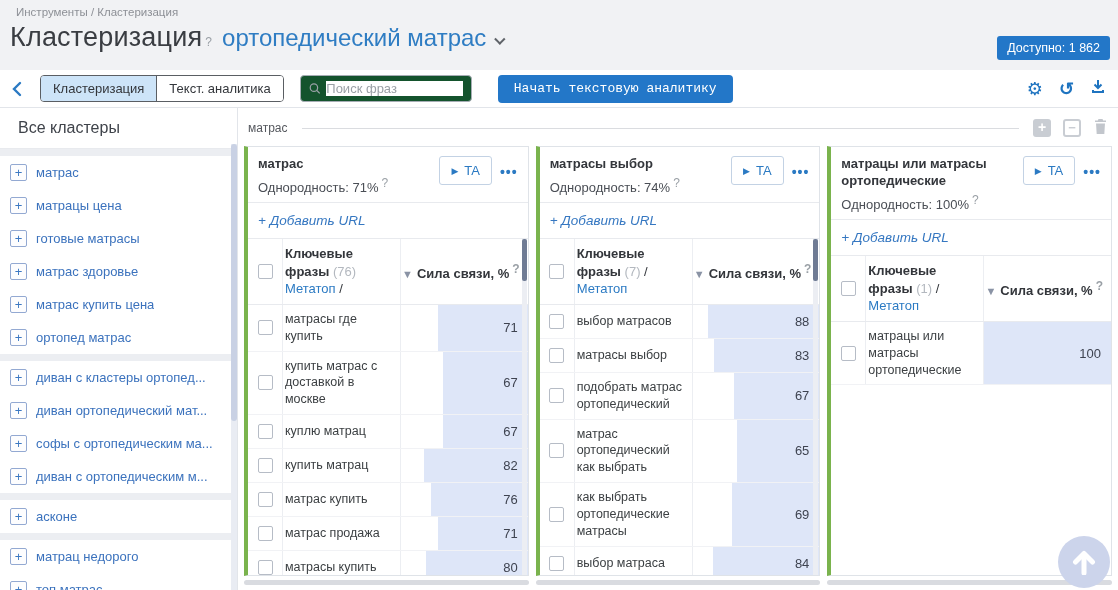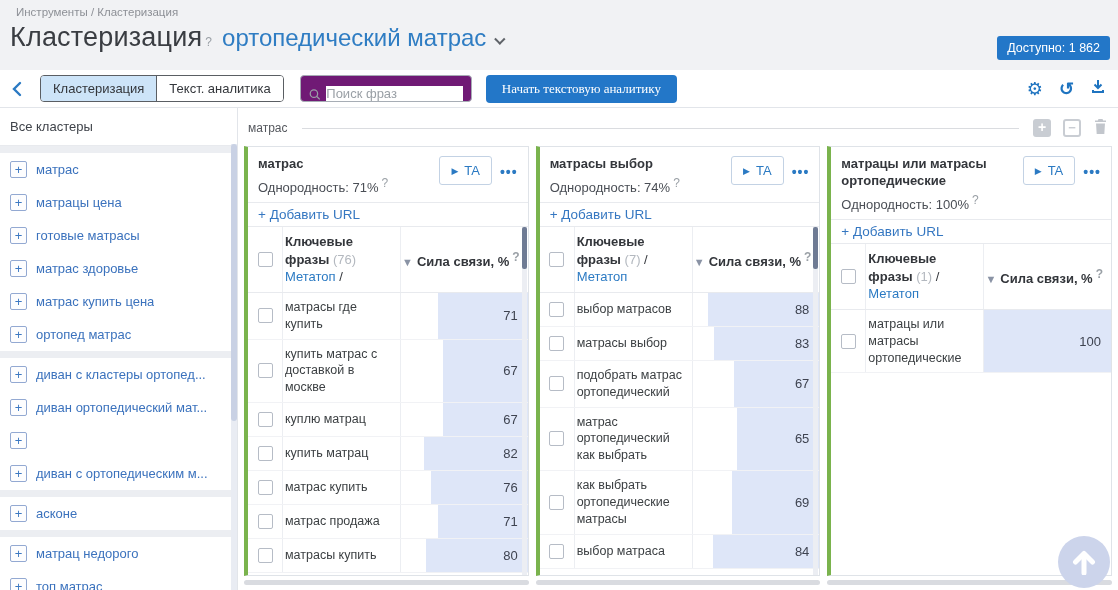--- a/index.html
+++ b/index.html
@@ -16,33 +16,33 @@
   .chev-down { display:inline-block; width:8px; height:8px; border-right:2px solid #5f6368; border-bottom:2px solid #5f6368; transform:rotate(45deg) translateY(-4px); margin-left:7px; }
   .badge { position:absolute; right:8px; top:36px; background:#2377c8; color:#fff; font-size:12.5px; padding:5px 10px; border-radius:3px; }
 
   
   .toolbar { height:38px; background:#fff; border-bottom:1px solid #e2e5ea; display:flex; align-items:center; padding:0 12px; }
   .back-chev { width:18px; height:18px; margin-right:10px; cursor:pointer; display:flex; align-items:center; }
   .tabs { display:flex; border:1px solid #5a5e63; border-radius:4px; overflow:hidden; height:27px; }
   .tab { padding:5px 12px; font-size:13px; color:#33363b; background:#fff; cursor:pointer; display:flex; align-items:center; }
   .tab.active { background:#cde4f8; }
   .tab + .tab { border-left:1px solid #5a5e63; }
-  .search-box { margin-left:16px; display:flex; align-items:flex-end; border:1px solid #a7adb5; border-radius:4px; height:27px; width:172px; padding:0 8px; background:#701a75; }
+  .search-box { margin-left:16px; display:flex; align-items:center; border:1px solid #a7adb5; border-radius:4px; height:27px; width:172px; padding:0 8px; background:#14532d; }
   .search-box input { border:none; outline:none; font-size:13px; width:100%; margin-left:6px; color:#3c4043; font-family:"Liberation Sans",sans-serif; }
   .search-box input::placeholder { color:#9aa0a6; }
-  .primary-btn { margin-left:14px; background:#2377c8; color:#fff; border:none; border-radius:4px; height:28px; padding:0 16px; font-size:13px; cursor:pointer; font-family:Liberation Serif, serif; }
+  .primary-btn { margin-left:26px; background:#2377c8; color:#fff; border:none; border-radius:4px; height:28px; padding:0 16px; font-size:13px; cursor:pointer; font-family:Liberation Mono, monospace; }
   .toolbar-icons { margin-left:auto; display:flex; align-items:center; gap:16px; }
   .tool-ic { color:#1f74c0; font-size:18px; line-height:1; cursor:pointer; }
 
   
   .content { display:flex; height:482px; background:#fff; }
 
   
   .sidebar { width:238px; background:#fff; border-right:1px solid #e2e5ea; position:relative; overflow:hidden; }
-  .sidebar-header { font-size:13px; color:#3f434a; padding:11px 10px; border-bottom:1px solid #e8eaee; }
+  .sidebar-header { font-size:16px; color:#3f434a; padding:11px 18px; border-bottom:1px solid #e8eaee; }
   .group-gap { height:7px; background:#eceef2; }
   .cl-item { display:flex; align-items:center; padding:8px 10px; cursor:pointer; }
   .plus-box { width:17px; height:17px; border:1px solid #93a9d2; border-radius:2px; color:#3c78c2; font-size:13px; line-height:15px; text-align:center; background:#fdfdfe; flex:0 0 auto; }
   .cl-label { color:#3b72bd; font-size:13px; margin-left:9px; white-space:nowrap; overflow:hidden; }
   .side-scroll { position:absolute; right:0; top:36px; bottom:0; width:6px; background:#e9ecf3; }
   .side-thumb { width:6px; height:62%; background:#c9d1e4; border-radius:3px; }
 
   
   .main { flex:1; padding:6px 6px 0 6px; position:relative; background:#fff; overflow:hidden; }
   .group-header { display:flex; align-items:center; height:28px; padding:0 4px; }
@@ -55,21 +55,21 @@
   .cards { display:flex; gap:7px; margin-top:4px; height:430px; }
   .card { flex:1; background:#fff; border:1px solid #dfe3e8; border-left:4px solid #7ab34d; position:relative; overflow:hidden; display:flex; flex-direction:column; }
   .card-head { display:flex; padding:9px 10px 7px 10px; }
   .card-titles { flex:1; min-width:0; }
   .card-title { font-size:13px; color:#33363b; font-weight:bold; line-height:1.3; }
   .card-homog { font-size:13px; color:#4a4e55; margin-top:3px; }
   .card-actions { display:flex; align-items:flex-start; gap:8px; margin-left:6px; }
   .ta-btn { border:1px solid #c3d2e4; background:#fff; border-radius:3px; color:#2b7ac3; font-size:13px; padding:6px 11px; display:flex; align-items:center; gap:6px; cursor:pointer; font-family:"Liberation Sans",sans-serif; }
   .ta-play { font-size:9px; }
   .dots { color:#2b7ac3; font-size:14px; letter-spacing:1px; font-weight:bold; cursor:pointer; margin-top:8px; }
-  .add-url { padding:4px 10px; border-top:1px solid #e8eaee; border-bottom:1px solid #e8eaee; color:#3577c1; font-size:13.5px; cursor:pointer; }
+  .add-url { padding:10px 10px; border-top:1px solid #e8eaee; border-bottom:1px solid #e8eaee; color:#3577c1; font-size:13.5px; cursor:pointer;font-style:italic; }
 
   .tbl { flex:1; position:relative; overflow:hidden; }
   .thead { display:flex; min-height:54px; border-bottom:1px solid #e8eaee; align-items:center; }
   .col-cb { flex:0 0 34px; display:flex; justify-content:center; align-items:center; align-self:stretch; }
   .col-phrase { flex:0 0 118px; padding:6px 8px 6px 2px; border-left:1px solid #eceef2; align-self:stretch; display:flex; flex-direction:column; justify-content:center; }
   .col-val { flex:1; border-left:1px solid #eceef2; align-self:stretch; position:relative; display:flex; align-items:center; justify-content:flex-end; }
   .th-phrase-line { font-size:13px; color:#33363b; font-weight:bold; line-height:1.35; }
   .th-count { color:#b3b8bf; font-weight:normal; }
   .th-slash { color:#33363b; font-weight:normal; }
   .th-metatop { color:#2b7ac3; font-weight:normal; cursor:pointer; }
@@ -170,20 +170,21 @@
       <div class="cl-item">
           <span class="plus-box">+</span>
           <span class="cl-label">диван с кластеры ортопед...</span>
         </div>
       <div class="cl-item">
           <span class="plus-box">+</span>
           <span class="cl-label">диван ортопедический мат...</span>
         </div>
       <div class="cl-item">
           <span class="plus-box">+</span>
+          <span class="cl-label">софы с ортопедическим ма...</span>
         </div>
       <div class="cl-item">
           <span class="plus-box">+</span>
           <span class="cl-label">диван с ортопедическим м...</span>
         </div>
     </div>
     <div class="group-gap"></div>
 
     <div>
       <div class="cl-item">

